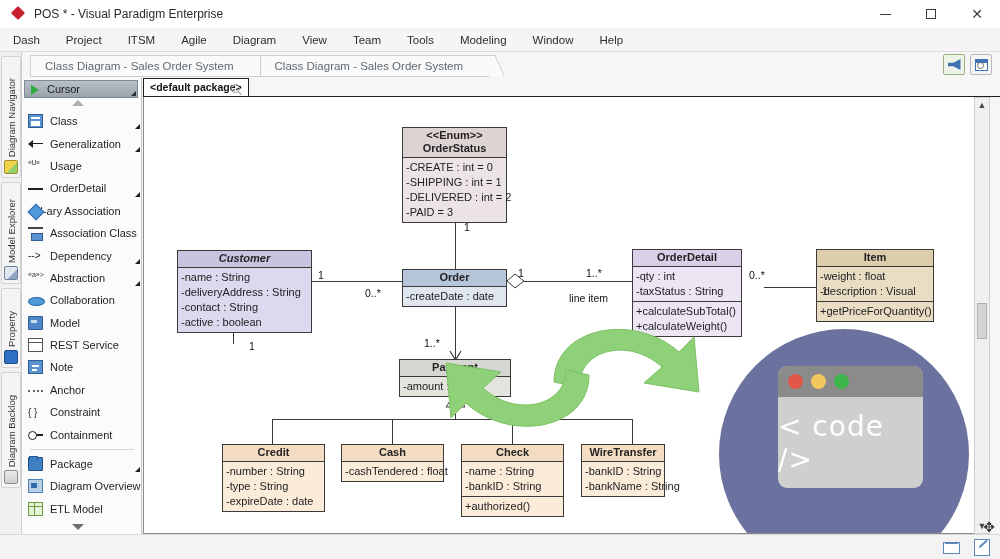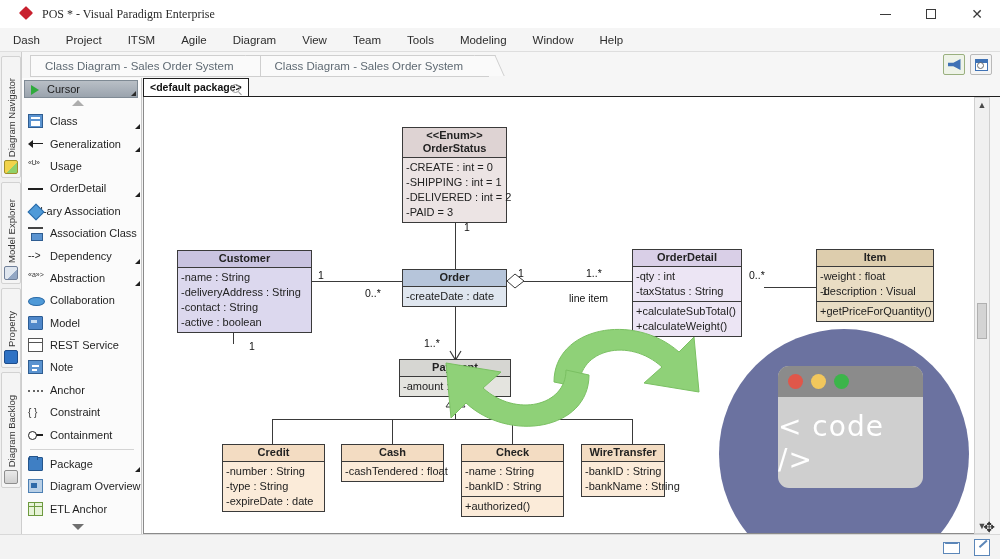--- a/index.html
+++ b/index.html
@@ -7,21 +7,21 @@
   body {
     width:1000px; height:559px; overflow:hidden;
     font-family:"Liberation Sans", sans-serif;
     font-size:11px; color:#222; background:#fff;
     -webkit-font-smoothing:antialiased;
   }
   #app { position:relative; width:1000px; height:559px; background:#f6f6f6; }
 
   
   .titlebar { position:absolute; left:0; top:0; width:1000px; height:28px; background:#ffffff; }
-  .title-left { position:absolute; left:20px; top:0; height:28px; display:flex; align-items:center; gap:8px;font-family:Liberation Serif, serif; }
+  .title-left { position:absolute; left:12px; top:0; height:28px; display:flex; align-items:center; gap:8px; }
   .vp-logo { width:14px; height:14px; position:relative; }
   .vp-logo i { position:absolute; left:1px; top:1px; width:10px; height:10px; background:#c8202e; transform:rotate(45deg); border-radius:1px;}
   .title-text { font-size:12px; color:#2b2b2b; white-space:nowrap; }
   .win-btns { position:absolute; right:0; top:0; height:28px; display:flex; }
   .win-btn { width:46px; height:28px; display:flex; align-items:center; justify-content:center; color:#3a3a3a; font-size:13px; }
   .gl-min { width:11px; height:1px; background:#3a3a3a; display:block; }
   .gl-max { width:10px; height:10px; border:1px solid #3a3a3a; display:block; }
   .gl-close { font-size:14px; line-height:14px; font-family:"DejaVu Sans", sans-serif; }
 
   
@@ -121,21 +121,21 @@
   .vs-arrow { position:absolute; left:0; width:14px; height:14px; display:flex; align-items:center; justify-content:center; color:#4a4a4a; font-size:9px; }
   .vs-thumb { position:absolute; left:2px; top:205px; width:10px; height:36px; background:#d4d4d4; border:1px solid #b0b0b0; }
   .nav-cross { position:absolute; right:3px; bottom:24px; width:16px; height:16px; color:#333; font-size:14px; line-height:16px; text-align:center; }
 
   
   .umlbox { position:absolute; border:1px solid #3a3a3a; background:#fff; }
   .umlbox .hdr { text-align:center; font-weight:bold; font-size:11px; padding:1px 0 2px; border-bottom:1px solid #3a3a3a; line-height:13px; }
   .umlbox .sec { border-bottom:1px solid #3a3a3a; padding:2px 3px; }
   .umlbox .sec:last-child { border-bottom:none; }
   .umlbox .row { font-size:11px; line-height:15px; white-space:nowrap; }
-  .c-purple .hdr { background:#c9c3e0; } .c-purple .sec { background:#dcd8ee; } .c-purple { border-color:#3a3a3a; }
+  .c-purple .hdr { background:#c9c3e0;font-style:italic; } .c-purple .sec { background:#dcd8ee; } .c-purple { border-color:#3a3a3a; }
   .c-pinkgrey .hdr { background:#ded3d3; } .c-pinkgrey .sec { background:#ece4e4; }
   .c-blue .hdr { background:#b6c5da; } .c-blue .sec { background:#dfe6ef; }
   .c-lilac .hdr { background:#d9cfe7; } .c-lilac .sec { background:#ece5f4; }
   .c-tan .hdr { background:#ddcdad; } .c-tan .sec { background:#e9ddc4; }
   .c-grey .hdr { background:#d6d6d2; } .c-grey .sec { background:#e4e4df; }
   .c-peach .hdr { background:#f3dcc2; } .c-peach .sec { background:#fbebd9; }
 
   .mult { position:absolute; font-size:10.5px; color:#111; white-space:nowrap; }
   .edge { position:absolute; background:#3a3a3a; }
   .edge.h { height:1px; } .edge.v { width:1px; }
@@ -310,21 +310,21 @@
         <span class="pi i-pkg"></span>
         <span class="plbl">Package</span>
         <span class="subcorner"></span>
       </div>
       <div class="pal-item">
         <span class="pi i-ovw"></span>
         <span class="plbl">Diagram Overview</span>
       </div>
       <div class="pal-item">
         <span class="pi i-etl"></span>
-        <span class="plbl">ETL Anchor</span>
+        <span class="plbl">ETL Model</span>
       </div>
       <div class="scroll-dn" style="position:relative; left:50px; top:4px;"></div>
     </div>
   </div>
 
   <div class="pkgbar"></div>
   <div class="pkgtab">&lt;default package&gt;</div>
   <div class="pkg-search"></div>
 
   <div class="canvas-wrap">
@@ -460,21 +460,21 @@
       <div class="mult" style="left:425px; top:195px;">line item</div>
 
     </div>
 
     <div class="overlay" style="left:0;top:0;width:846px;height:437px;">
       <svg style="position:absolute;left:350px;top:190px;width:280px;height:200px;overflow:visible;">
         <path d="M60,95 C60,40 140,25 185,65 L200,50 L205,105 L150,96 L168,80 C135,50 85,62 85,100 Z" fill="#8fd178" stroke="#7ac062" stroke-width="1"></path>
         <path d="M135,150 C135,205 55,218 12,178 L-3,193 L-8,138 L47,147 L29,163 C62,193 112,181 112,145 Z" fill="#8fd178" stroke="#7ac062" stroke-width="1" transform="translate(-40,-62)"></path>
       </svg>
       <div class="circ" style="left:575px; top:232px;"></div>
-      <div class="codewin" style="left:634px; top:269px;border-radius:11px;">
+      <div class="codewin" style="left:634px; top:269px;">
         <div class="bar">
           <span class="dot r"></span>
           <span class="dot y"></span>
           <span class="dot g"></span>
         </div>
         <div class="body">
           <span>&lt; code /&gt;</span>
         </div>
       </div>
     </div>

